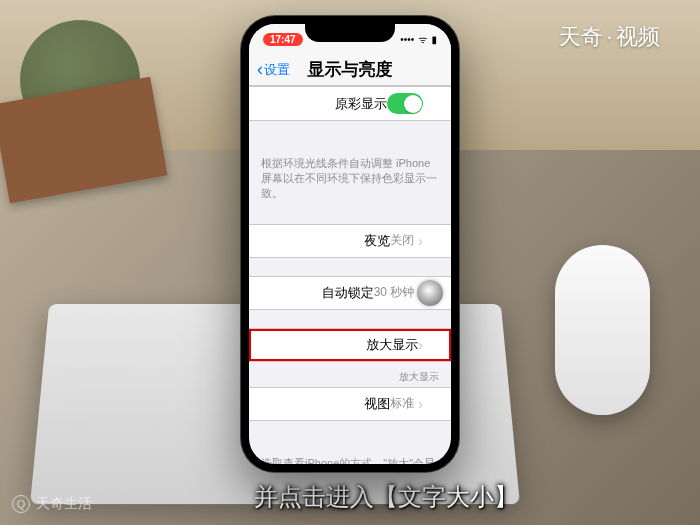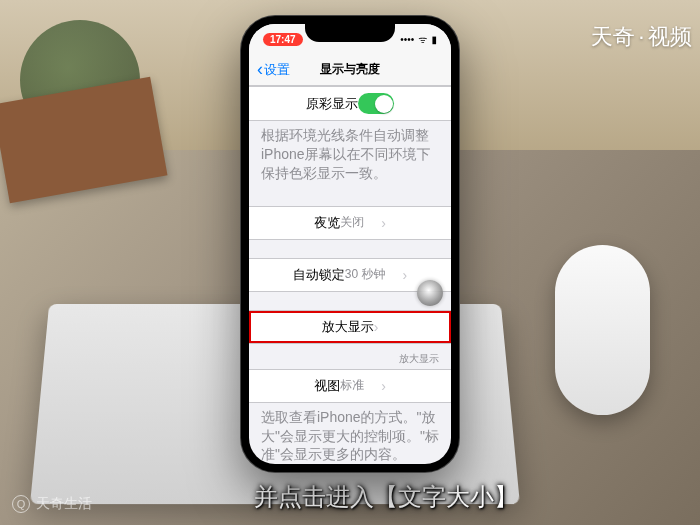--- a/index.html
+++ b/index.html
@@ -38,21 +38,21 @@
     opacity: .7;
   }
   .notebook {
     position: absolute; left: 0; top: 90px; width: 160px; height: 100px;
     background: #8a5a3a;
     transform: rotate(-10deg);
     box-shadow: 0 4px 10px rgba(0,0,0,.3);
   }
 
   .brand {
-    position: absolute; top: 22px; right: 8px;
+    position: absolute; top: 22px; right: 40px;
     color: #fff; font-size: 22px; font-weight: 300;
     text-shadow: 0 1px 3px rgba(0,0,0,.4);
   }
   .brand .dot { margin: 0 3px; }
   .brand .bold { font-weight: 500; }
 
   .watermark {
     position: absolute; left: 12px; bottom: 12px;
     color: rgba(255,255,255,.6); font-size: 14px;
     display: flex; align-items: center; gap: 6px;
@@ -107,36 +107,36 @@
   .navbar {
     height: 32px; background: #f7f7f7;
     border-bottom: .5px solid #c8c8cc;
     display: flex; align-items: center; justify-content: center;
     position: relative;
   }
   .nav-back {
     position: absolute; left: 8px; color: #007aff;
     font-size: 13px; display: flex; align-items: center;
   }
-  .nav-title { font-weight: 600; font-size: 12px; }
+  .nav-title { font-weight: 600; font-size: 17px; }
 
   .group { background: #fff; border-top: .5px solid #c8c8cc; border-bottom: .5px solid #c8c8cc; }
   .spacer { height: 18px; }
   .row {
     min-height: 32px; padding: 6px 28px;
-    display: flex; align-items: center; justify-content: center;
+    display: flex; align-items: center; justify-content: flex-end;
     border-bottom: .5px solid #e5e5e9;
     position: relative;
   }
   .row:last-child { border-bottom: none; }
   .row-label { color: #000; font-size: 13px; }
-  .row-value { color: #8e8e93; font-size: 12px; display: flex; align-items: center; gap: 17px; }
+  .row-value { color: #8e8e93; font-size: 12px; display: flex; align-items: center; gap: 4px; }
   .chevron { color: #c7c7cc; font-size: 14px; }
   .footer {
-    padding: 5px 12px; color: #8e8e93; font-size: 14px; line-height: 1.35;
+    padding: 5px 12px; color: #8e8e93; font-size: 11px; line-height: 1.35; margin-top: 30px;
   }
   .section-header {
     padding: 8px 12px 3px; color: #8e8e93; font-size: 10px; text-align: right;
   }
 
   .toggle {
     width: 36px; height: 21px; border-radius: 11px; position: relative;
   }
   .toggle.on { background: #34c759; }
   .toggle.off { background: #e9e9eb; }

